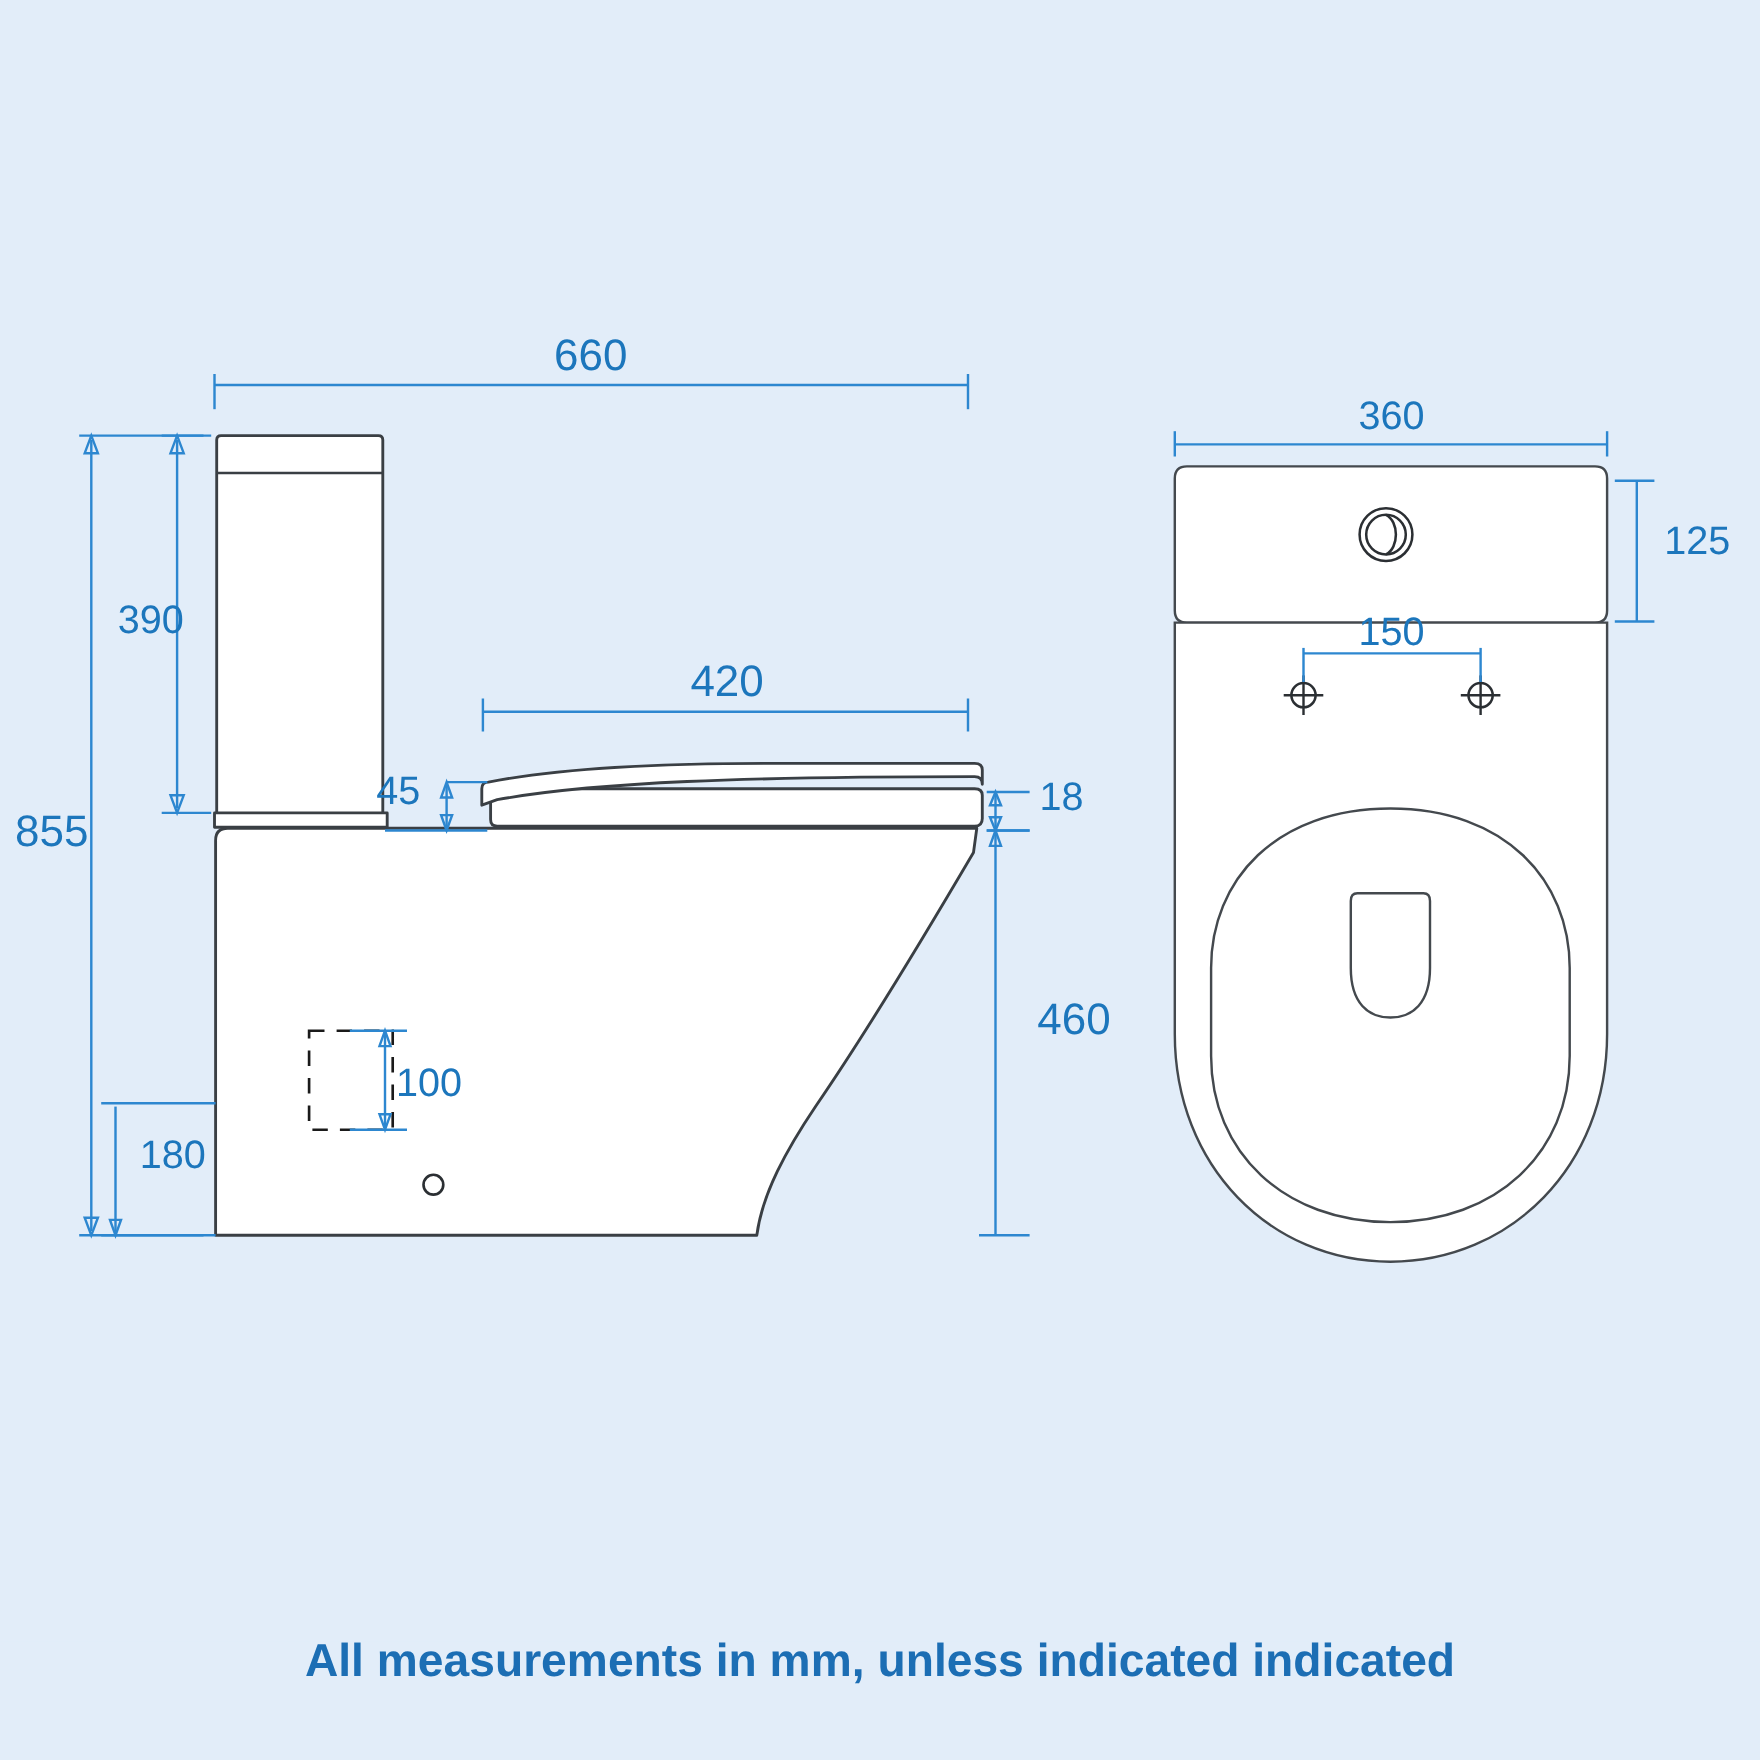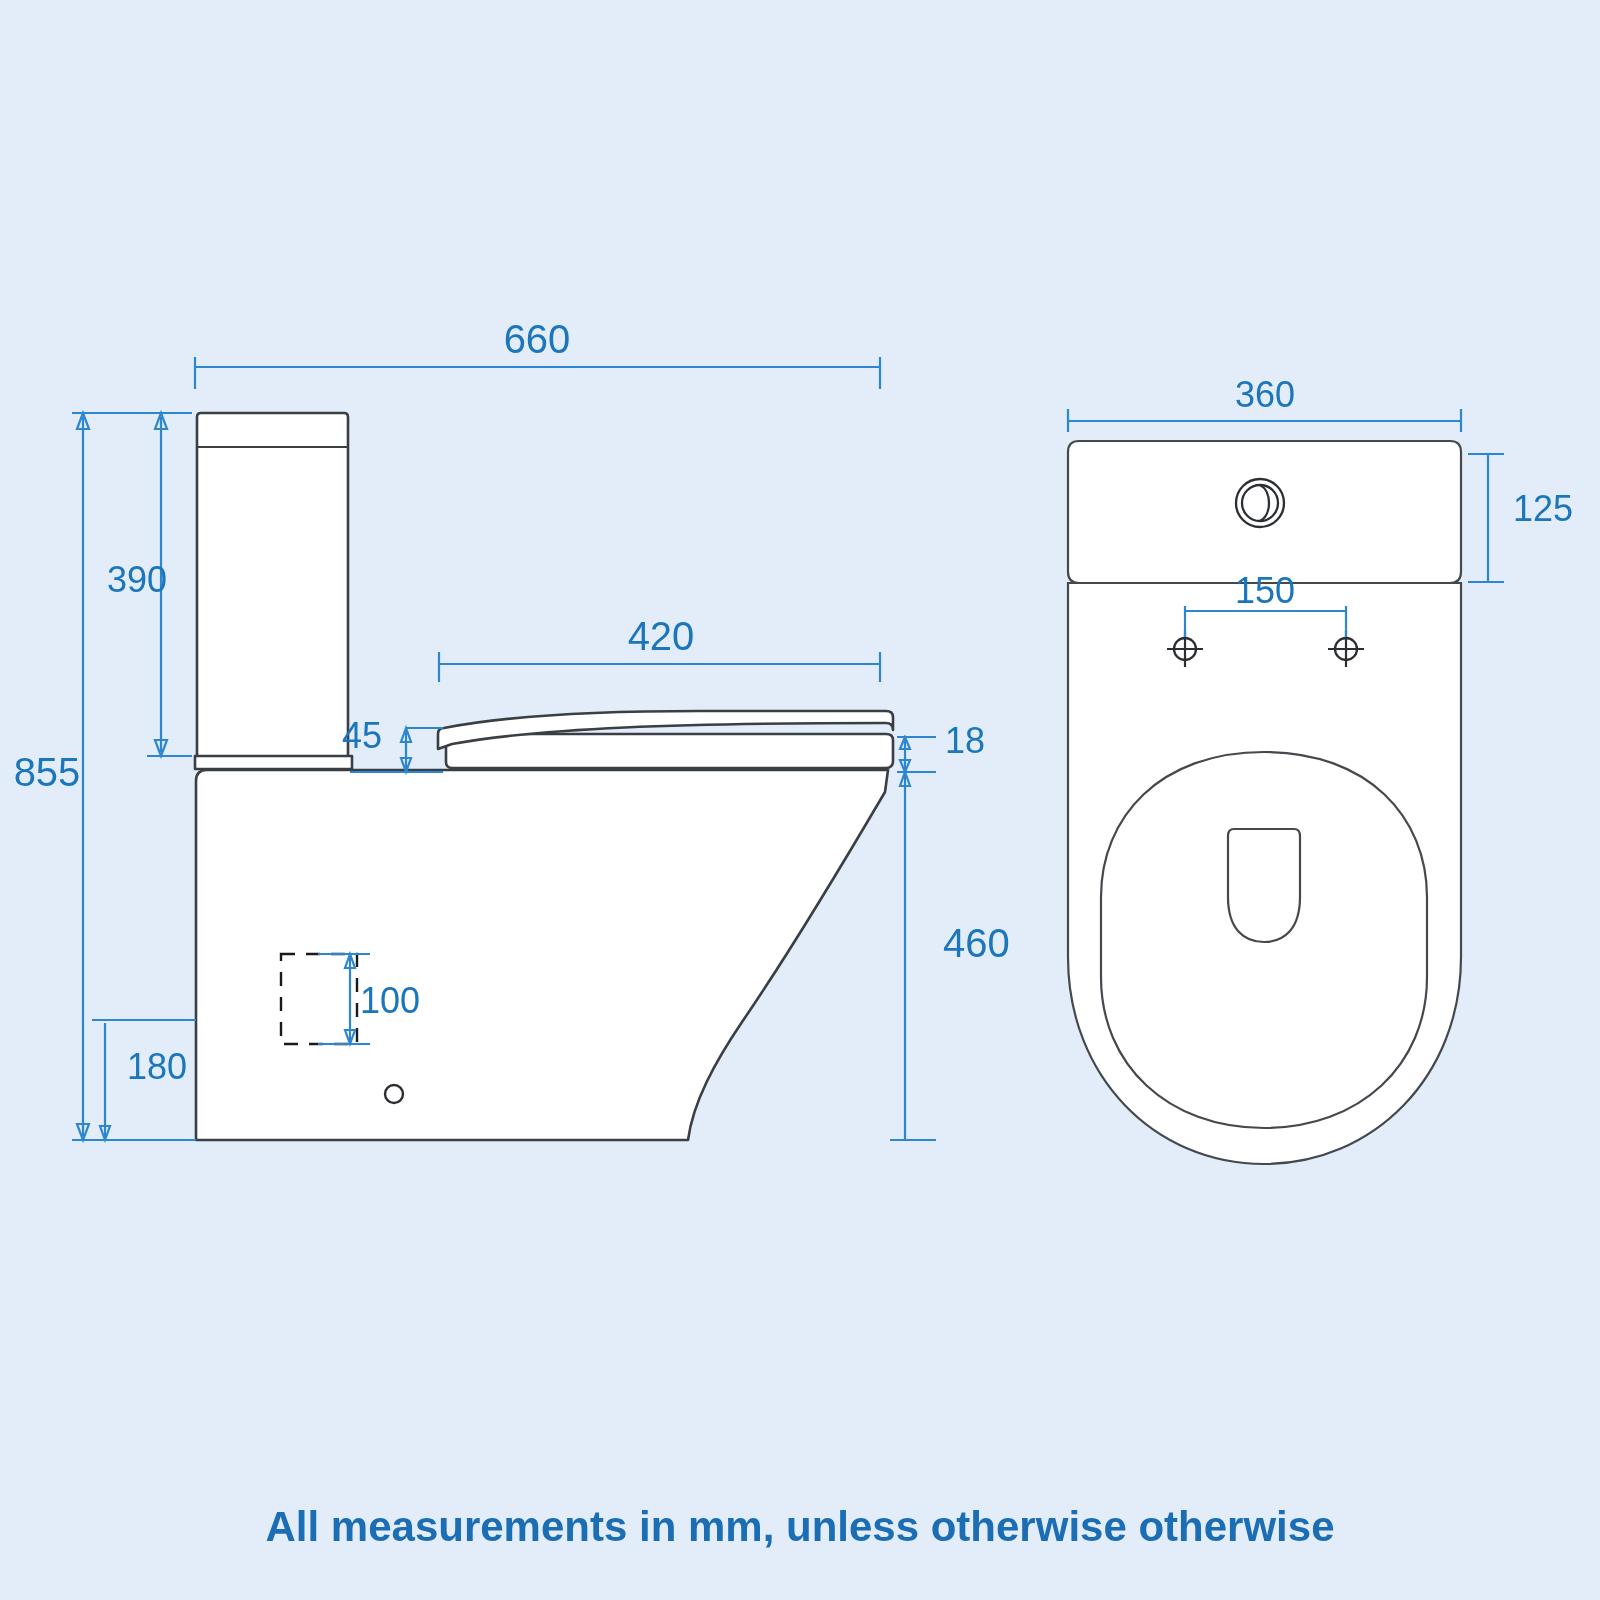--- a/index.html
+++ b/index.html
@@ -12,21 +12,20 @@
     height: 1600px;
     background: #e2edf9;
     font-family: "Liberation Sans", sans-serif;
     overflow: hidden;
   }
   #stage {
     position: relative;
     width: 1600px;
     height: 1492px;
     background: #e2edf9;
-    margin-top: 17px;
   }
   #drawing {
     position: absolute;
     left: 0;
     top: 0;
     width: 1600px;
     height: 1600px;
     display: block;
   }
   .dim-text {
@@ -273,15 +272,15 @@
         <line class="ext-line" x1="1185" y1="589" x2="1185" y2="620"></line>
         <line class="ext-line" x1="1346" y1="589" x2="1346" y2="620"></line>
         <line class="dim-line" x1="1185" y1="594" x2="1346" y2="594"></line>
         <text class="dim-text" x="1265" y="586" text-anchor="middle">150</text>
       </g>
 
     </g>
 
   </svg>
 
-  <div class="caption-text">All measurements in mm, unless otherwise otherwise</div>
+  <div class="caption-text">All measurements in mm, unless indicated indicated</div>
 
 </div>
 
 </body></html>

